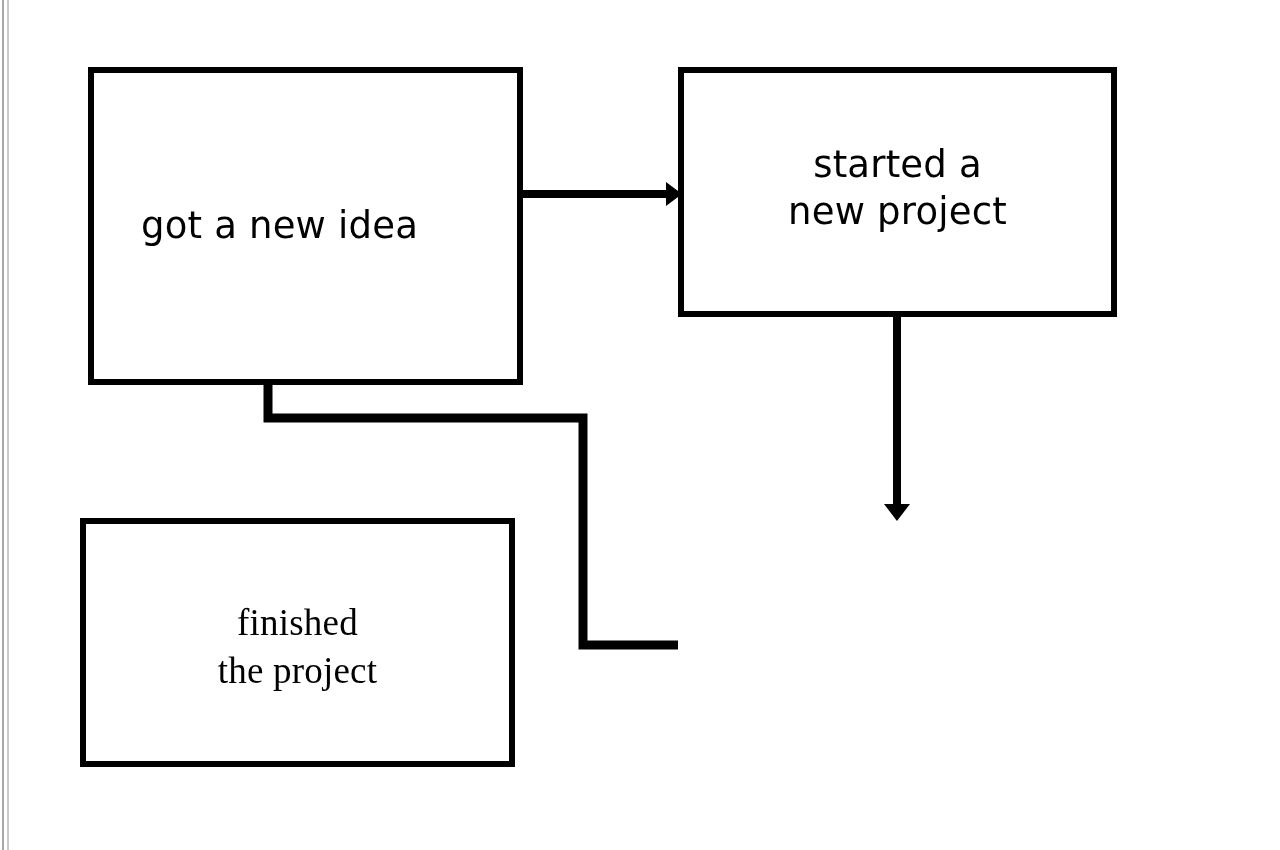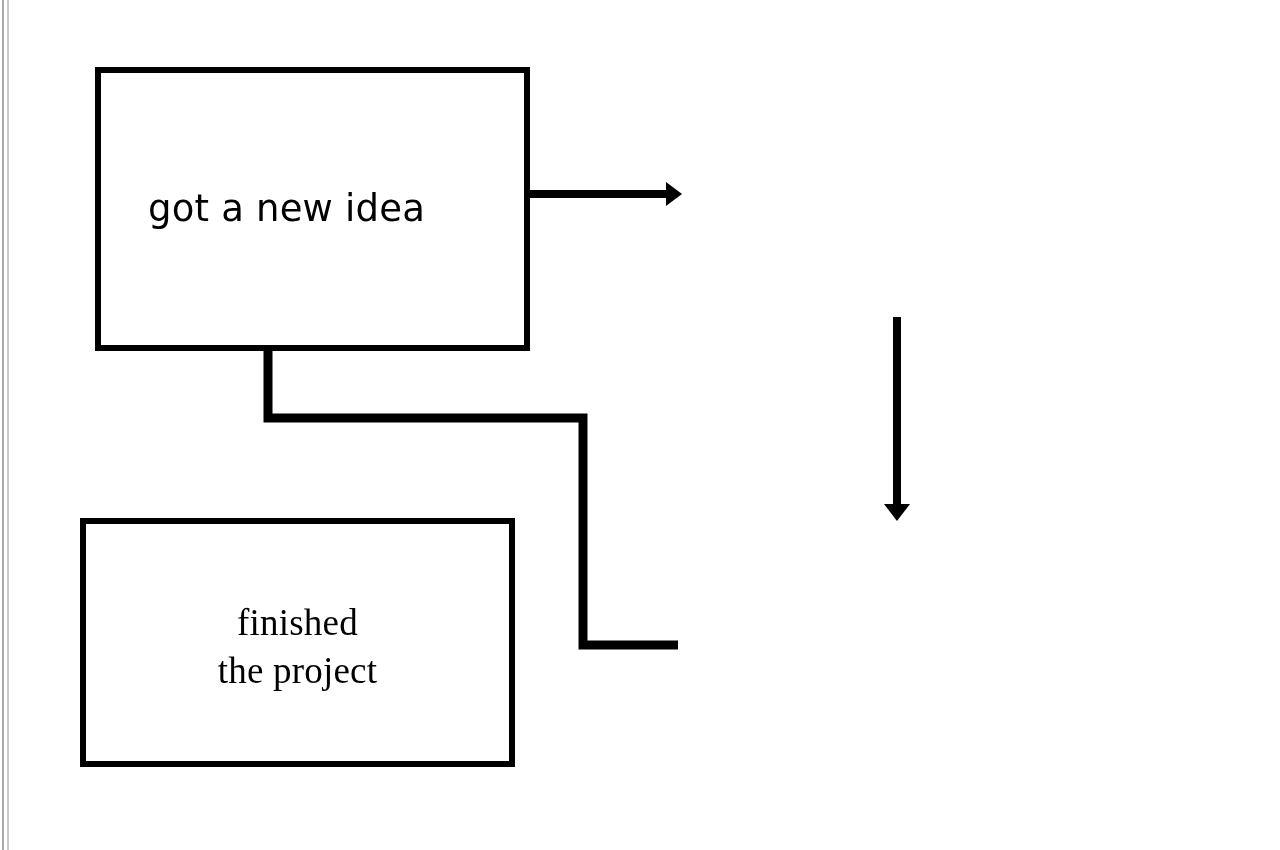--- a/index.html
+++ b/index.html
@@ -46,21 +46,21 @@
     justify-content: center;
     text-align: center;
     color: #000000;
     font-family: "DejaVu Sans", sans-serif;
     font-size: 37px;
     line-height: 1.28;
     letter-spacing: 0.2px;
     white-space: pre-line;
     padding: 0 14px;
   }
-  #node-idea    { left: 95px;  top: 67px;  width: 435px; height: 284px; }
+  #node-idea    { left: 88px;  top: 67px;  width: 435px; height: 318px; }
   #node-started { left: 678px; top: 67px;  width: 439px; height: 250px; }
   #node-finished{ left: 80px;  top: 518px; width: 435px; height: 249px; }
   #node-told    { left: 678px; top: 518px; width: 439px; height: 249px; }
 
   
   #node-idea .node-label { transform: translateX(-26px); }
   #node-started .node-label { transform: translateY(-4px); }
   #node-finished .node-label { transform: translateY(4px); font-family: Liberation Serif, serif; }
   #node-told .node-label { transform: translateY(4px); }
 
@@ -89,20 +89,24 @@
     <g>
       <polyline points="678,645 583,645 583,418 268,418 268,330" fill="none" stroke="#000000" stroke-width="9" stroke-linecap="butt" stroke-linejoin="miter"></polyline>
       <polygon points="256,334 280,334 268,313" fill="#000000"></polygon>
     </g>
   </svg>
 
   <div class="node" id="node-idea">
     <span class="node-label">got a new idea</span>
   </div>
 
+  <div class="node" id="node-started">
+    <span class="node-label">started a
+new project</span>
+  </div>
 
   <div class="node" id="node-finished">
     <span class="node-label">finished
 the project</span>
   </div>
 
 
 </div>
 
 </body></html>

